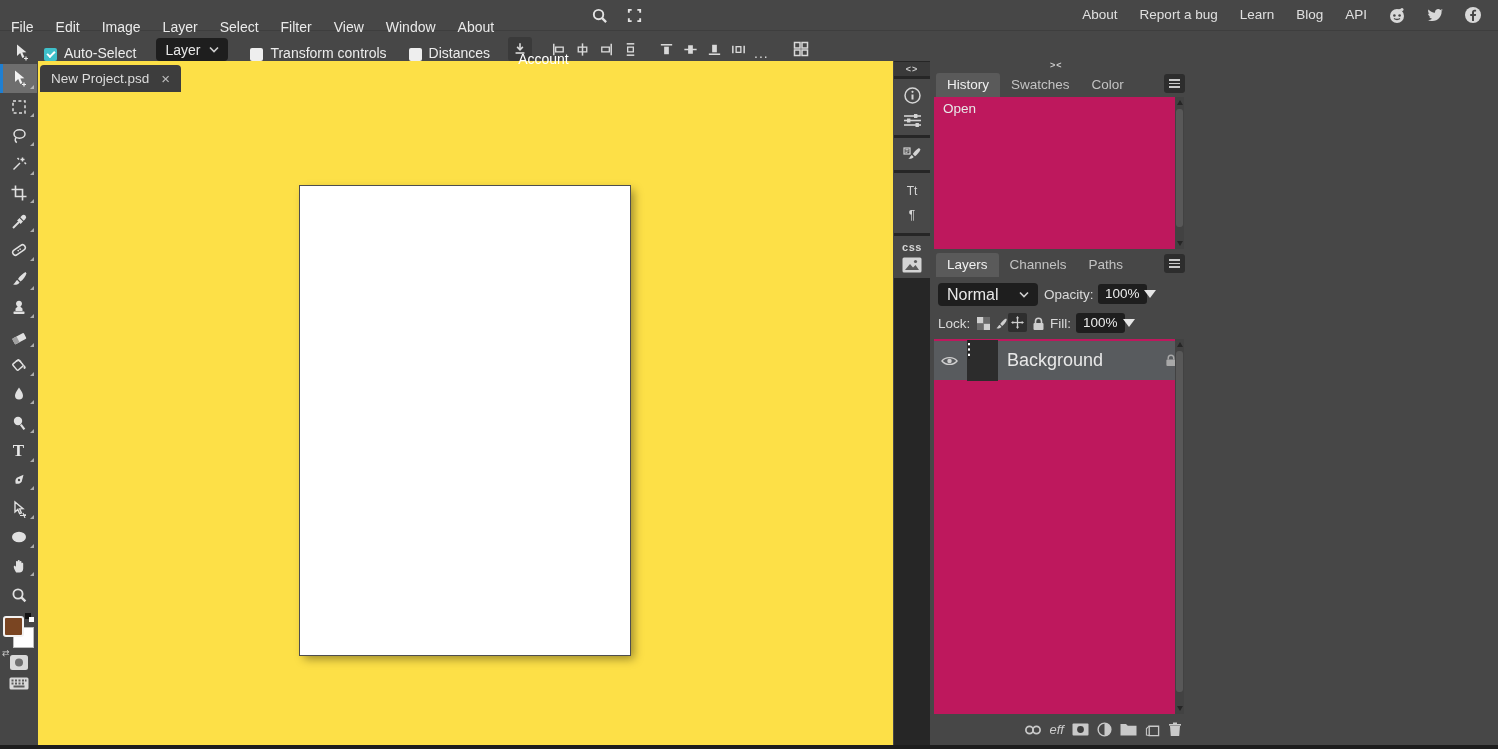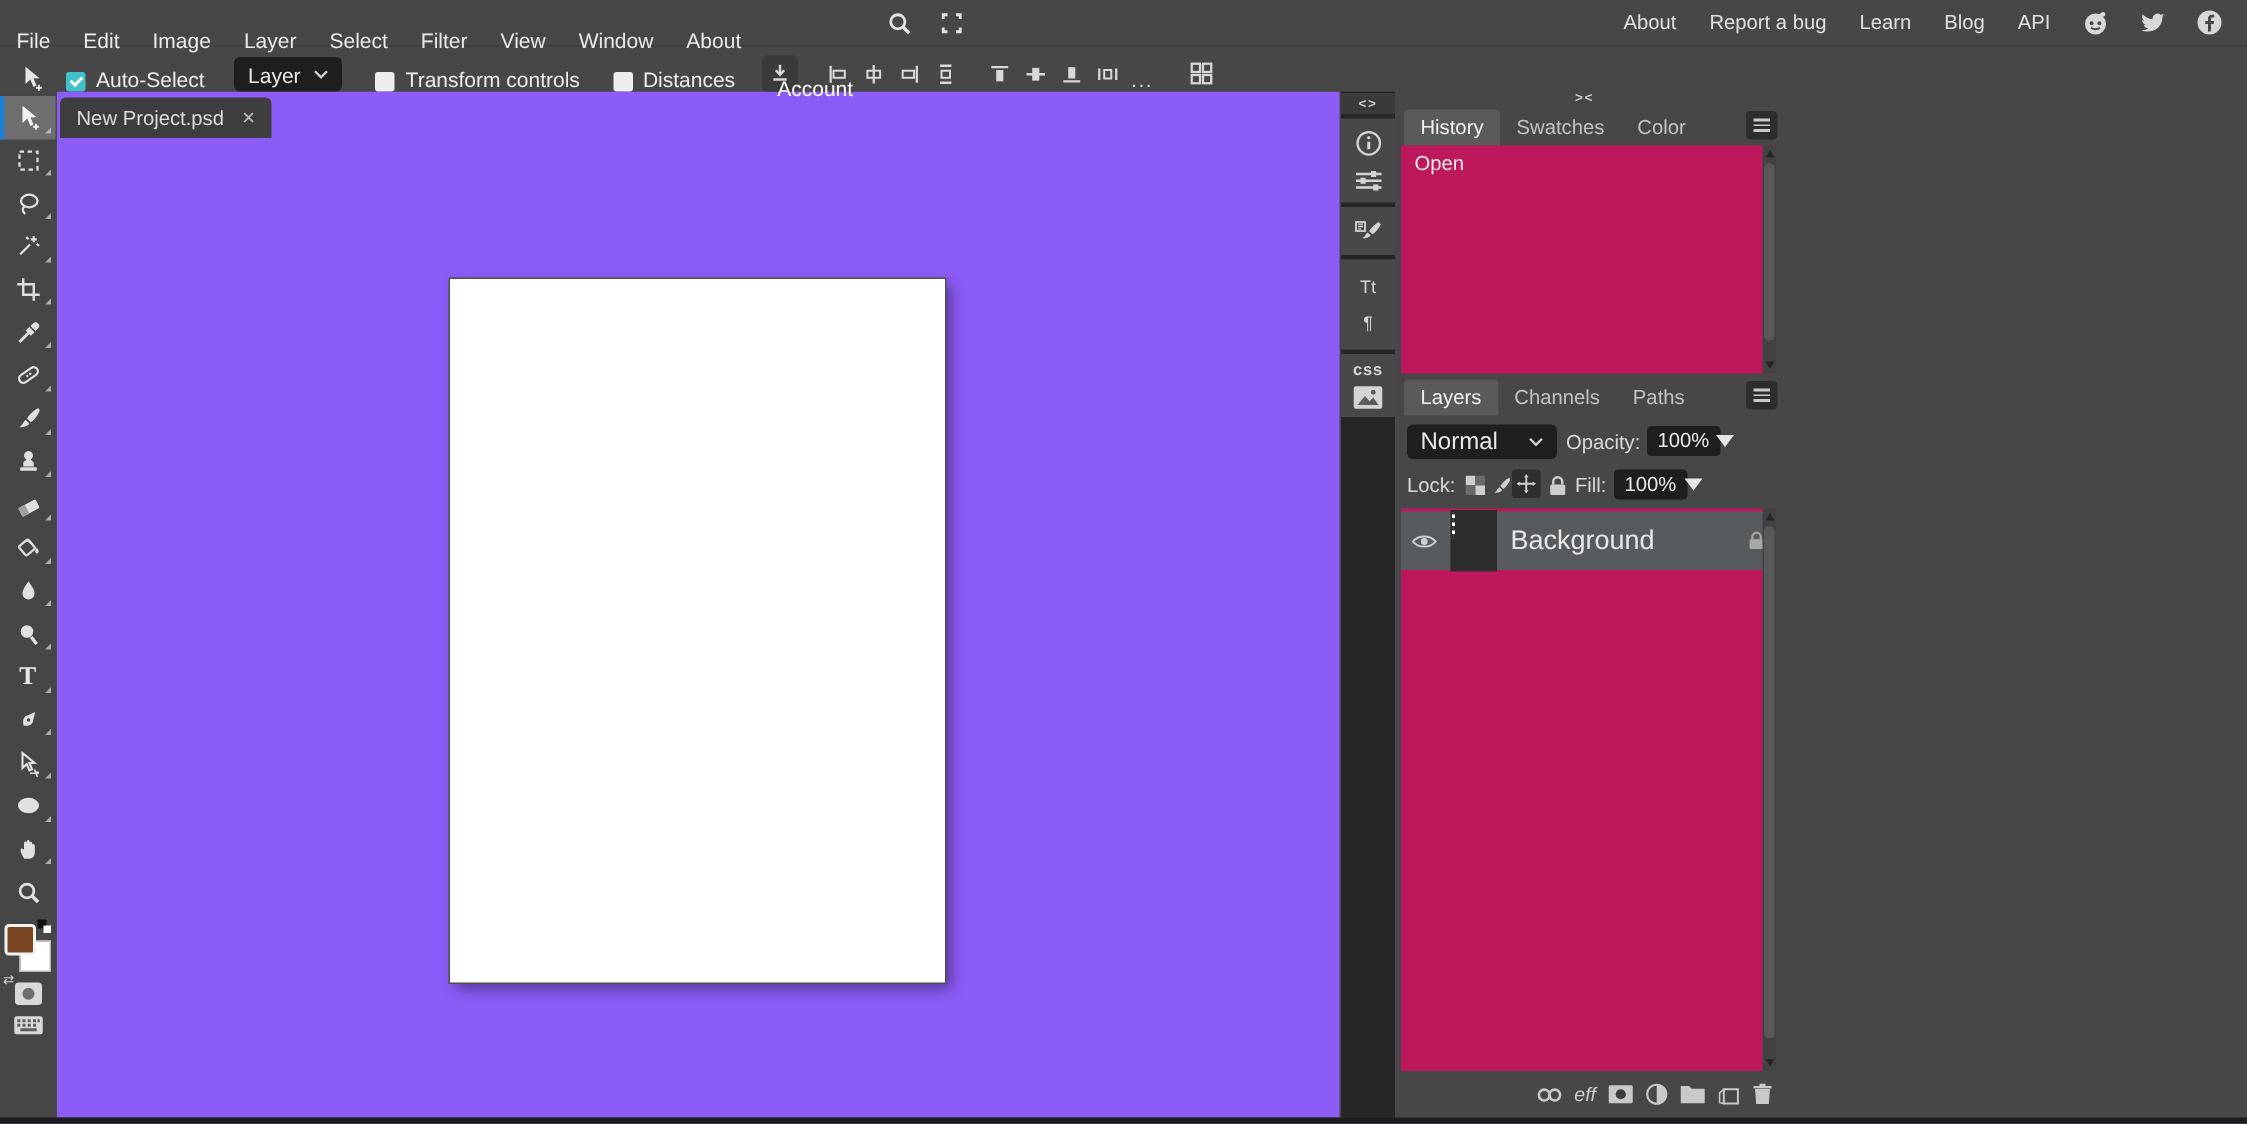--- a/index.html
+++ b/index.html
@@ -38,21 +38,21 @@
   .type-glyph{font-family:"Liberation Serif",serif;font-size:17px;color:#e8e8e8;font-weight:bold}
   .colors{position:absolute;left:0;top:551px;width:37px;height:42px}
   .bg-swatch{position:absolute;left:13px;top:15px;width:19px;height:19px;background:#fff;border:1px solid #bdbdbd}
   .fg-swatch{position:absolute;left:3px;top:4px;width:21px;height:21px;border:2px solid #f2f2f2;border-radius:3px;box-sizing:border-box}
   .mini-bw{position:absolute;right:3px;top:1px;width:9px;height:9px}
   .mini-bw .b{position:absolute;left:0;top:0;width:6px;height:6px;background:#111}
   .mini-bw .w{position:absolute;right:0;bottom:0;width:5px;height:5px;background:#fff}
   .swap{position:absolute;left:2px;top:36px;color:#cfcfcf;font-size:9px}
   .below-color{position:absolute;left:0;width:37px;display:flex;justify-content:center}
   
-  .workspace{position:absolute;left:38px;top:61px;width:855px;height:684px;background:#8b5cf6;z-index:1}
+  .workspace{position:absolute;left:38px;top:61px;width:855px;height:684px;background:#fde047;z-index:1}
   .doc-tab{position:absolute;left:2px;top:4px;height:27px;background:#3d3d3d;border-radius:4px 4px 0 0;
            display:flex;align-items:center;padding:0 11px;font-size:13.5px;color:#dcdcdc;gap:12px}
   .tab-close{color:#bdbdbd;font-size:15px;line-height:15px}
   .canvas{position:absolute;left:262px;top:125px;width:330px;height:469px;background:#ffffff;
           box-shadow:0 0 0 1px #4e4e4e,4px 4px 9px rgba(0,0,0,.38)}
   
   .ministrip{position:absolute;left:894px;top:61px;width:36px;height:684px;background:#262626;z-index:3}
   .tile{background:#484848;margin-bottom:3px;display:flex;flex-direction:column;align-items:center;justify-content:space-evenly}
   .tile.collapse{height:14px;background:#3a3a3a;color:#cdcdcd;font-size:9px;font-weight:bold;letter-spacing:1px}
   .serif-ic{font-family:Liberation Sans, sans-serif;color:#d6d6d6;font-size:12px}

